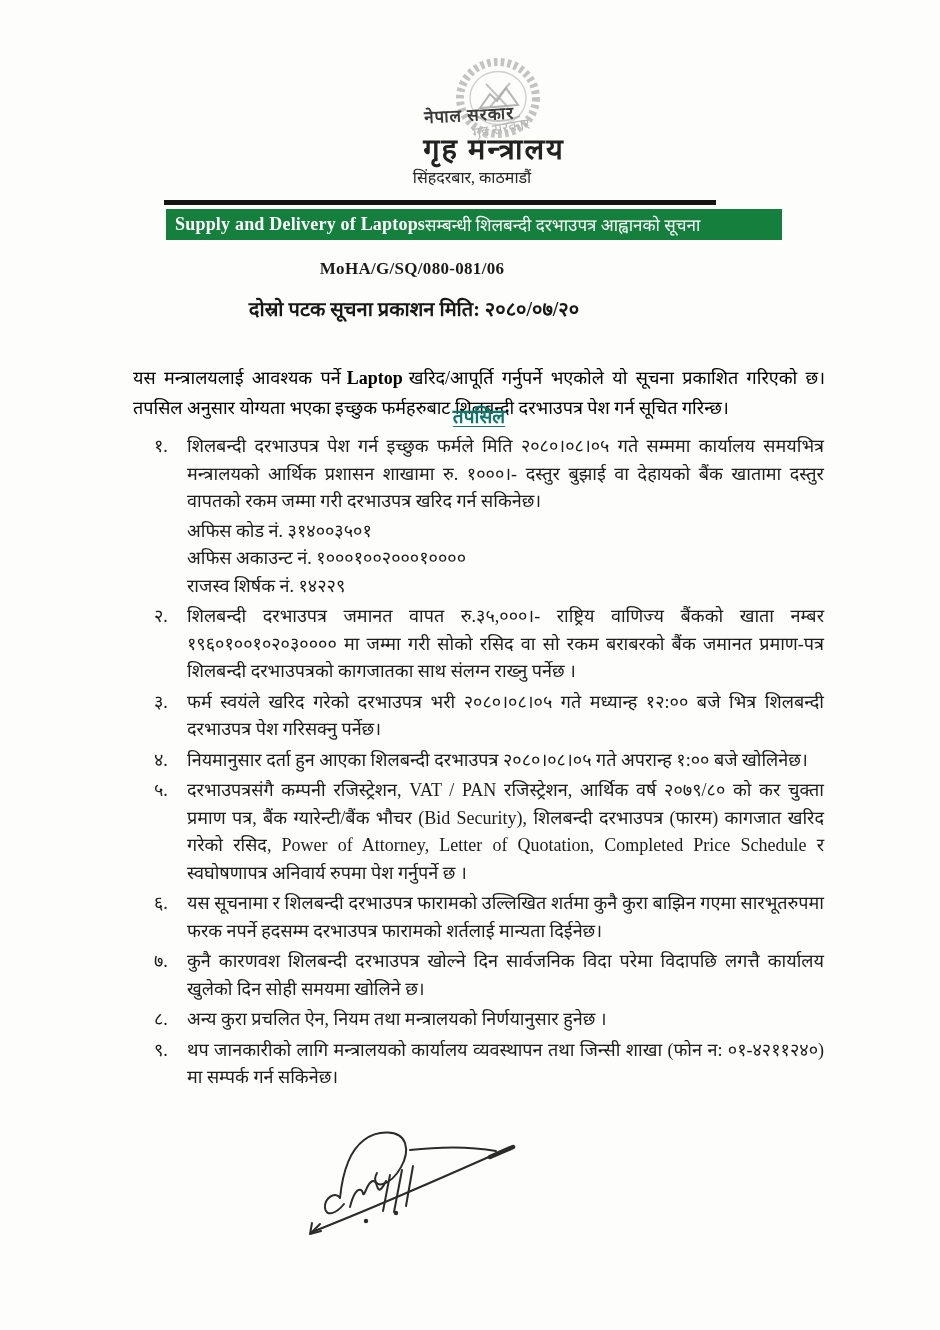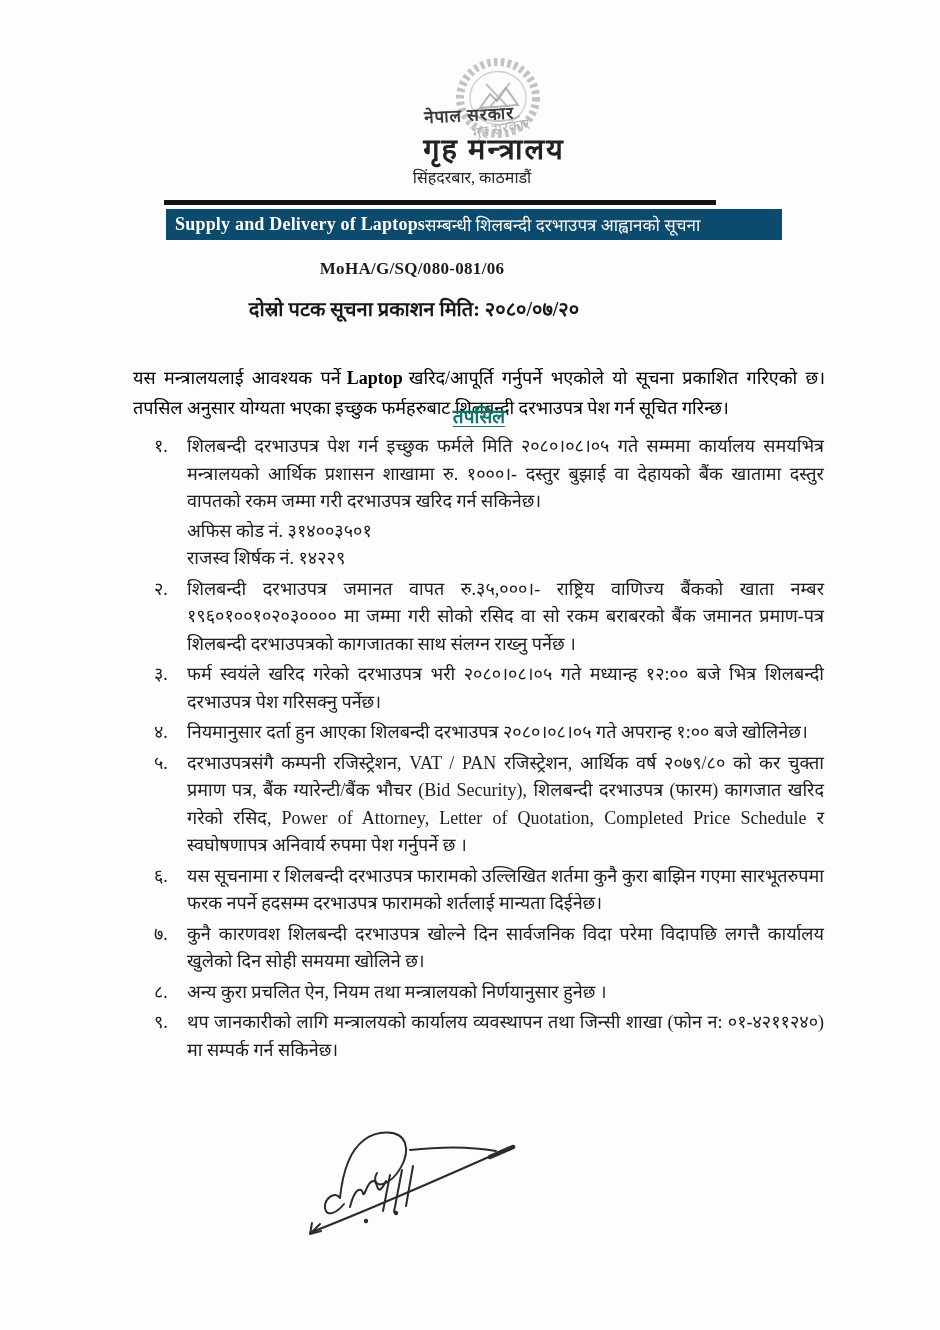--- a/index.html
+++ b/index.html
@@ -25,21 +25,21 @@
     font-size:29px;font-weight:bold;color:#222;letter-spacing:2px;
   }
   .address{
     position:absolute;top:166px;left:0;width:940px;
     text-align:center;transform:translateX(2px);
     font-size:16px;color:#262626;
   }
   
   .titlebar{
     position:absolute;left:166px;top:209px;width:616px;height:31px;
-    background:#0c4a6e;color:#fff;
+    background:#15803d;color:#fff;
     display:flex;align-items:center;padding:0 0 0 9px;box-sizing:border-box;
     white-space:nowrap;
   }
   .titlebar::before{
     content:"";position:absolute;left:-2px;top:-9px;width:552px;height:5px;
     background:#141414;
   }
   .titlebar .en{font-weight:bold;font-size:18px;letter-spacing:.2px;}
   .titlebar .np{font-size:17px;}
   .refno{
@@ -111,20 +111,21 @@
   <p class="intro"><span>यस मन्त्रालयलाई आवश्यक पर्ने</span><span class="bw">Laptop</span><span>खरिद/आपूर्ति गर्नुपर्ने भएकोले यो सूचना प्रकाशित गरिएको छ। तपसिल अनुसार योग्यता भएका इच्छुक फर्महरुबाट शिलबन्दी दरभाउपत्र पेश गर्न सूचित गरिन्छ।</span></p>
 
   <div class="section-heading">तपसिल</div>
 
   <ol class="notice-list">
     <li>
       <span class="num">१.</span>
       <span>शिलबन्दी दरभाउपत्र पेश गर्न इच्छुक फर्मले मिति २०८०।०८।०५ गते सम्ममा कार्यालय समयभित्र मन्त्रालयको आर्थिक प्रशासन शाखामा रु. १०००।- दस्तुर बुझाई वा देहायको बैंक खातामा दस्तुर वापतको रकम जम्मा गरी दरभाउपत्र खरिद गर्न सकिनेछ।</span>
       <div class="bank-details">
         <div>अफिस कोड नं. ३१४००३५०१</div>
+        <div>अफिस अकाउन्ट नं. १०००१००२०००१००००</div>
         <div>राजस्व शिर्षक नं. १४२२९</div>
       </div>
     </li>
     <li>
       <span class="num">२.</span>
       <span>शिलबन्दी दरभाउपत्र जमानत वापत रु.३५,०००।- राष्ट्रिय वाणिज्य बैंकको खाता नम्बर १९६०१००१०२०३०००० मा जम्मा गरी सोको रसिद वा सो रकम बराबरको बैंक जमानत प्रमाण-पत्र शिलबन्दी दरभाउपत्रको कागजातका साथ संलग्न राख्नु पर्नेछ ।</span>
     </li>
     <li>
       <span class="num">३.</span>
       <span>फर्म स्वयंले खरिद गरेको दरभाउपत्र भरी २०८०।०८।०५ गते मध्यान्ह १२:०० बजे भित्र शिलबन्दी दरभाउपत्र पेश गरिसक्नु पर्नेछ।</span>

